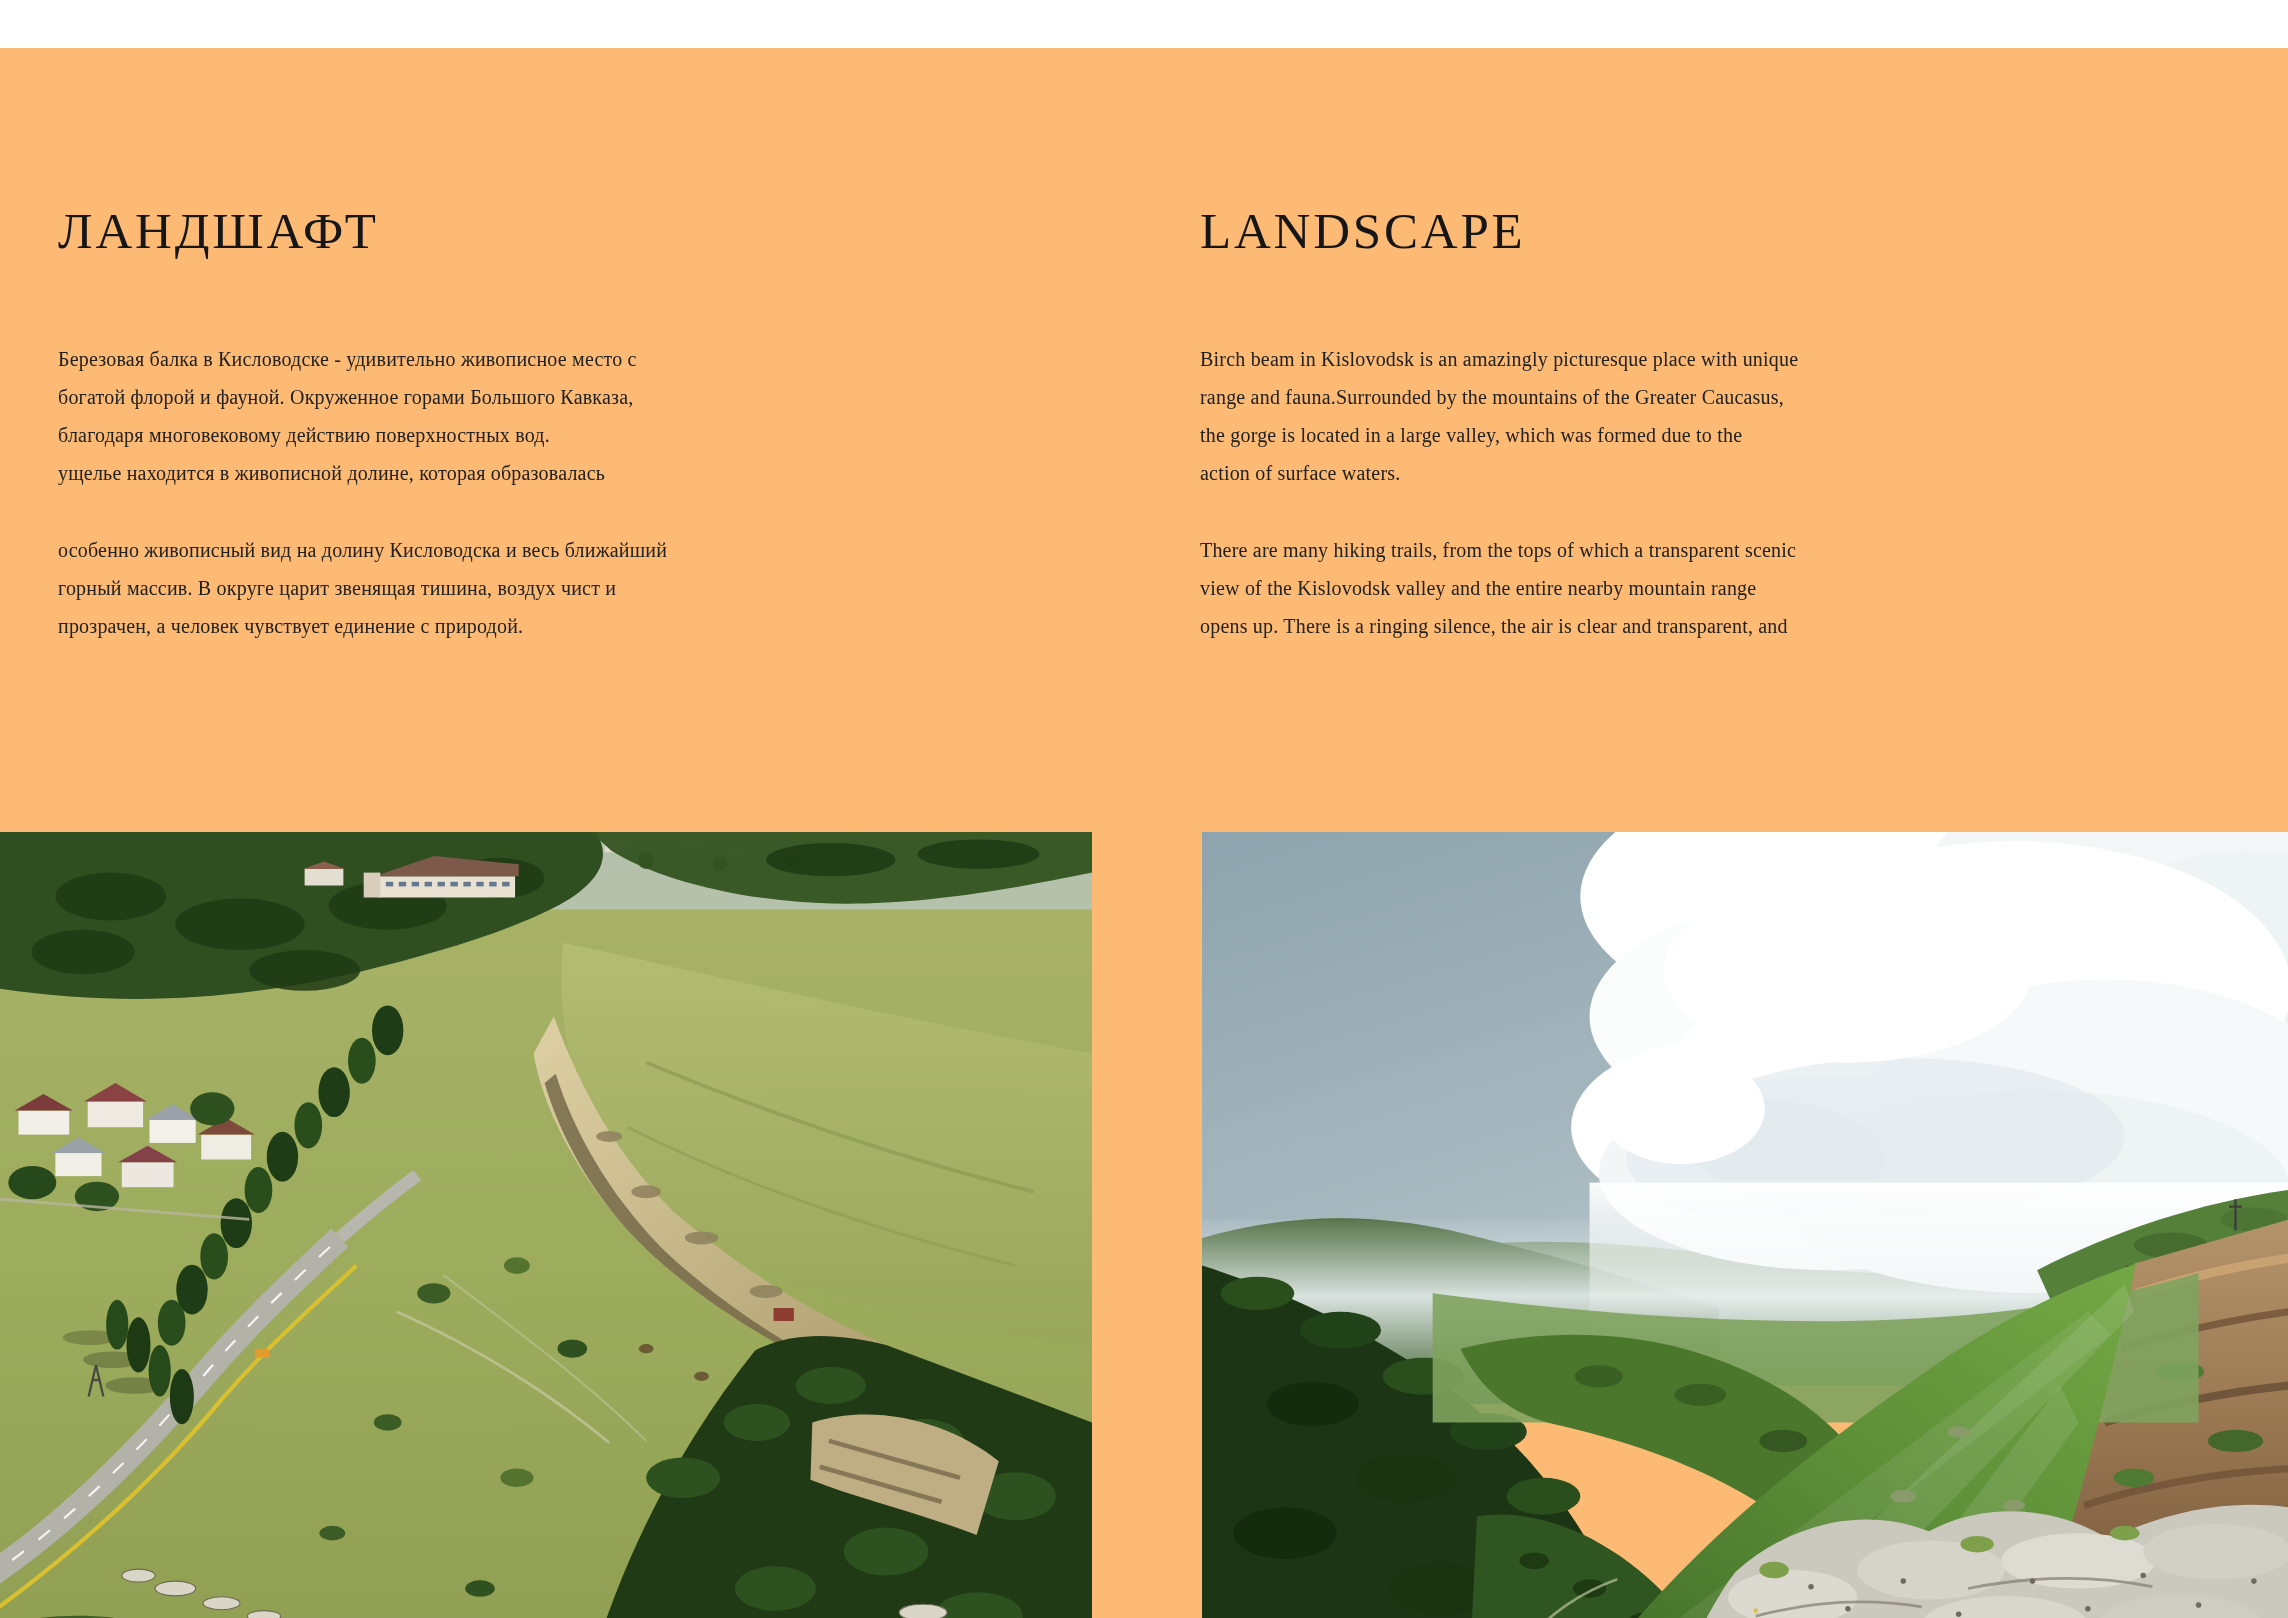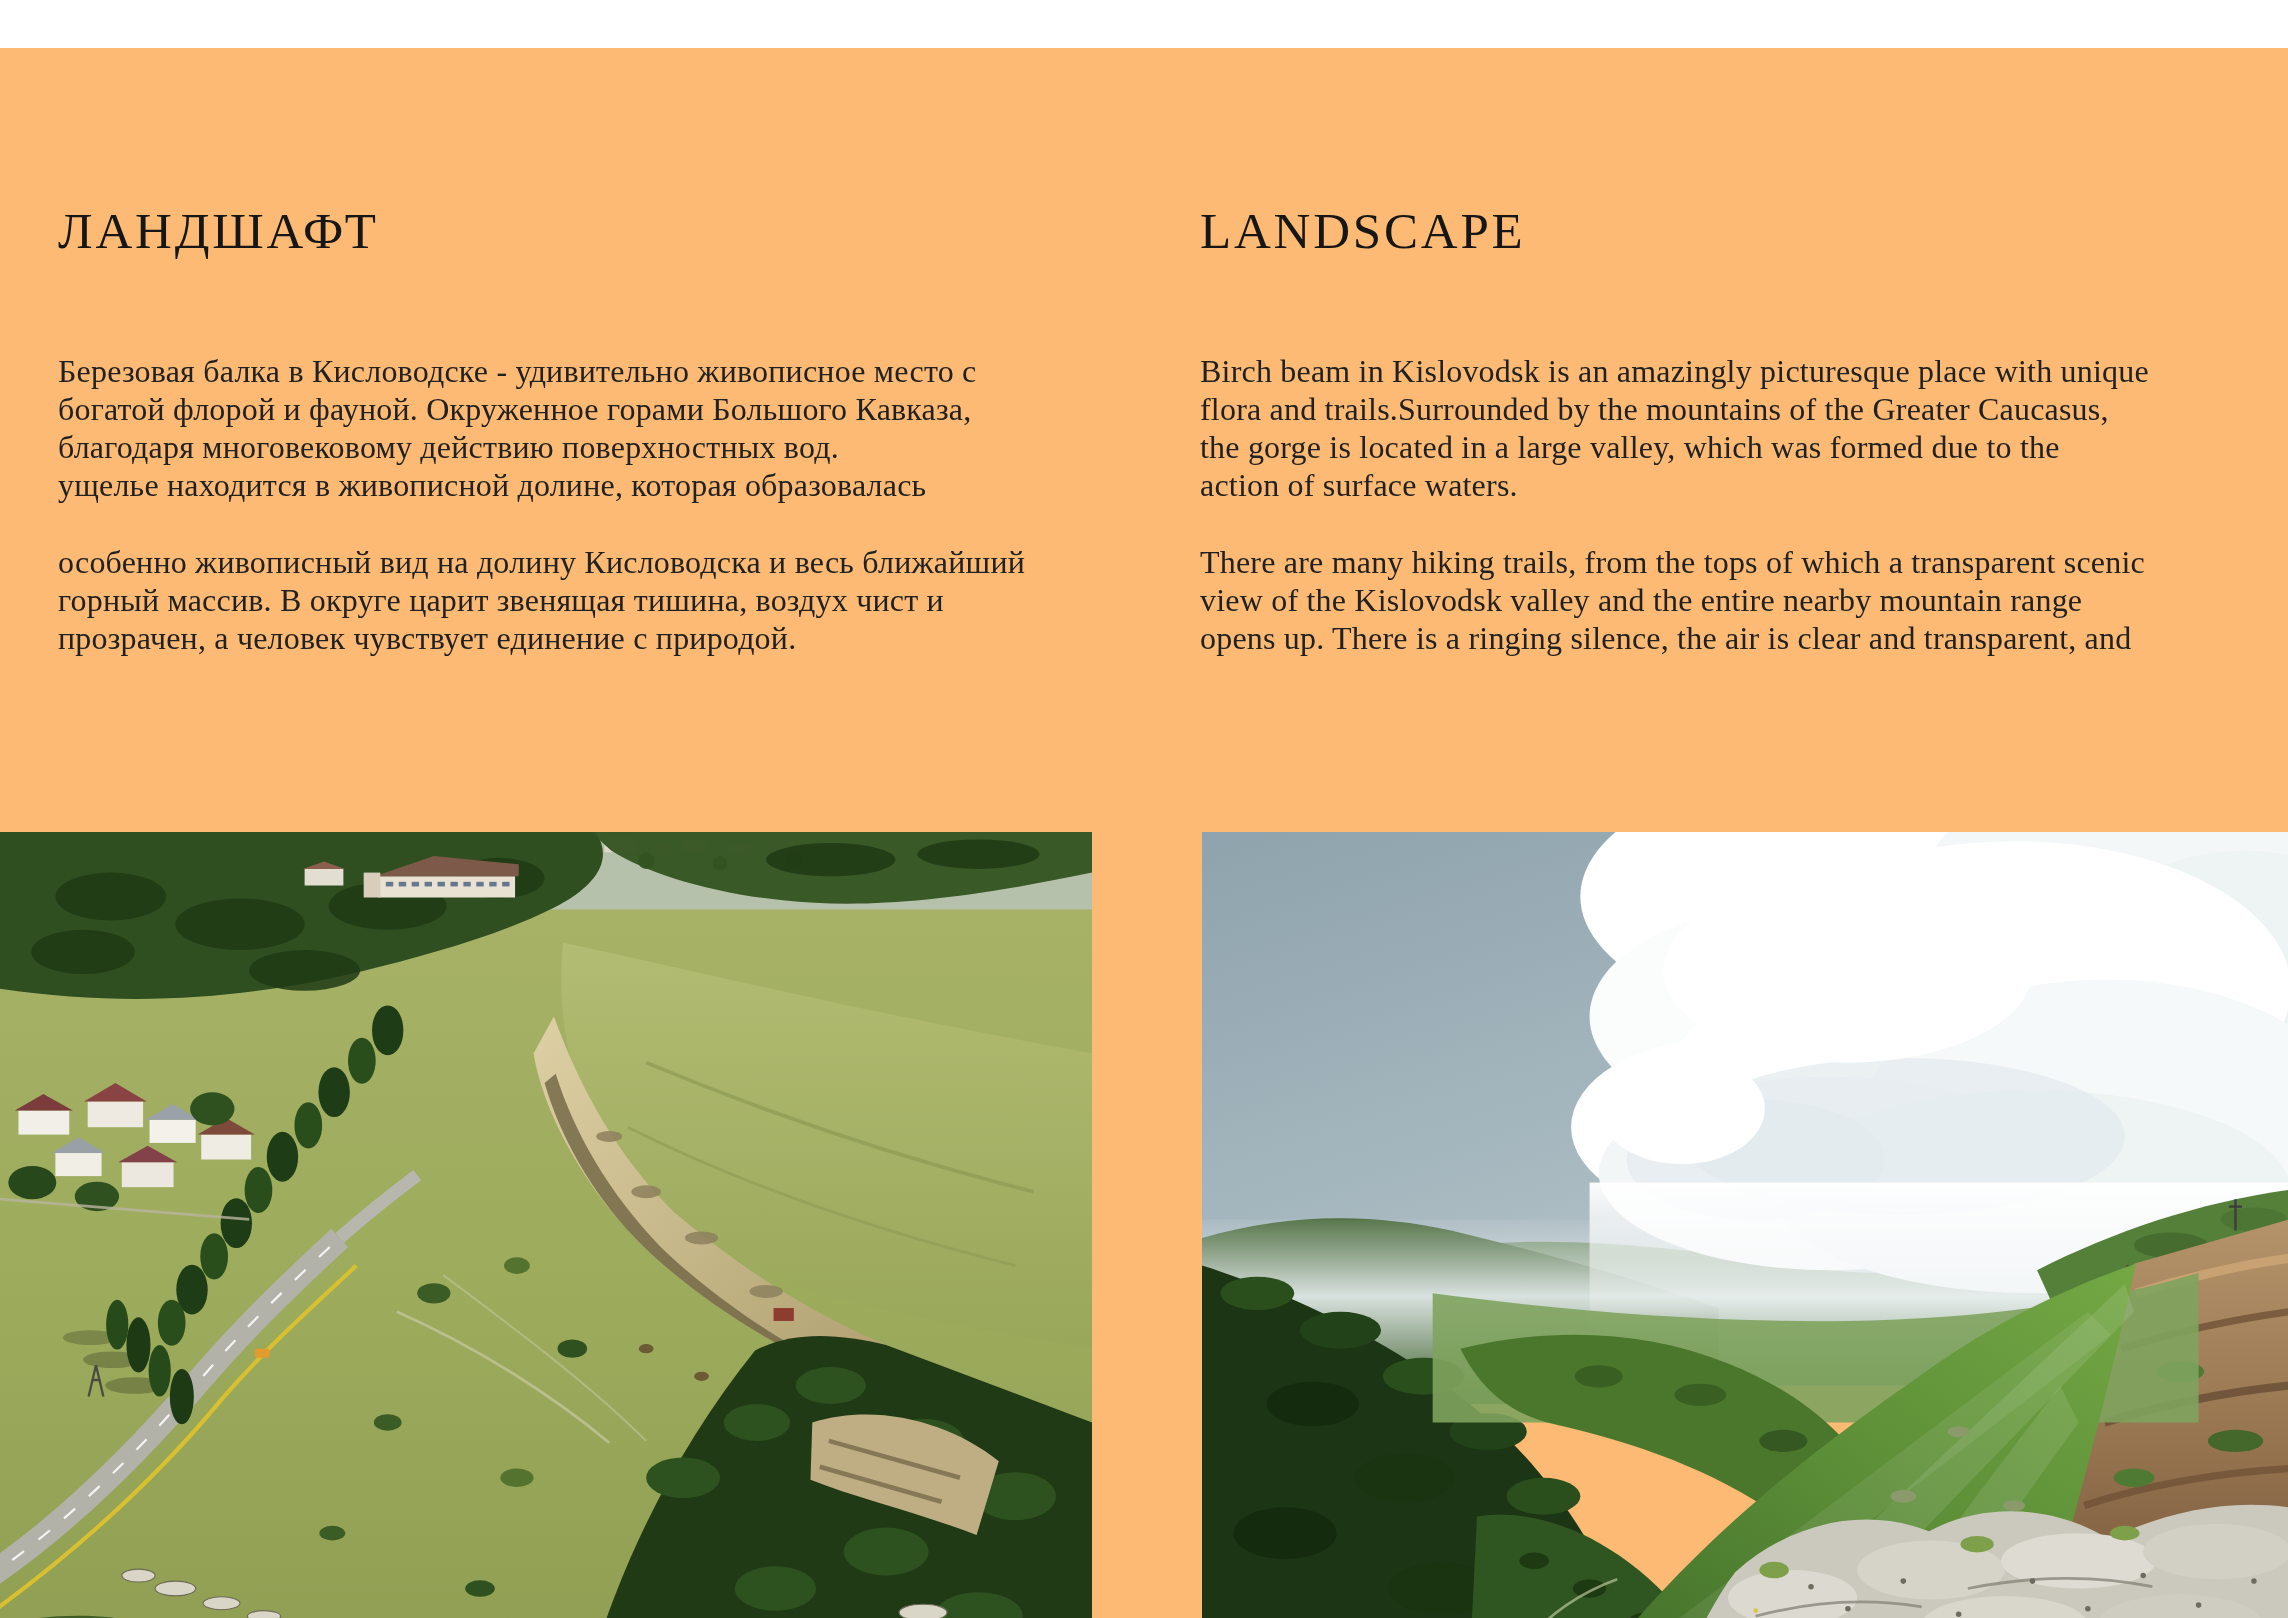--- a/index.html
+++ b/index.html
@@ -18,23 +18,23 @@
     font-size:51px;
     font-weight:400;
     letter-spacing:2.8px;
     color:#161616;
     white-space:nowrap;
   }
   .heading-ru{left:58px;}
   .heading-en{left:1200px;}
   .textblock{
     position:absolute;
-    top:304px;
+    top:292px;
     width:1071px;
-    font-size:32px;
+    font-size:20px;
     line-height:38px;
     letter-spacing:0.2px;
     color:#212121;
   }
   .textblock-ru{left:58px;}
   .textblock-en{left:1200px;}
   .para{margin:0 0 39px 0;}
   .ln{display:block;white-space:nowrap;}
   .photo{
     position:absolute;
@@ -63,21 +63,21 @@
       <span class="ln">особенно живописный вид на долину Кисловодска и весь ближайший</span>
       <span class="ln">горный массив. В округе царит звенящая тишина, воздух чист и</span>
       <span class="ln">прозрачен, а человек чувствует единение с природой.</span>
     </p>
   </div>
 
   <h1 class="heading heading-en">LANDSCAPE</h1>
   <div class="textblock textblock-en">
     <p class="para">
       <span class="ln">Birch beam in Kislovodsk is an amazingly picturesque place with unique</span>
-      <span class="ln">flora and trails.Surrounded by the mountains of the Greater Caucasus,</span>
+      <span class="ln">range and fauna.Surrounded by the mountains of the Greater Caucasus,</span>
       <span class="ln">the gorge is located in a large valley, which was formed due to the</span>
       <span class="ln">action of surface waters.</span>
     </p>
     <p class="para">
       <span class="ln">There are many hiking trails, from the tops of which a transparent scenic</span>
       <span class="ln">view of the Kislovodsk valley and the entire nearby mountain range</span>
       <span class="ln">opens up. There is a ringing silence, the air is clear and transparent, and</span>
     </p>
   </div>
 

